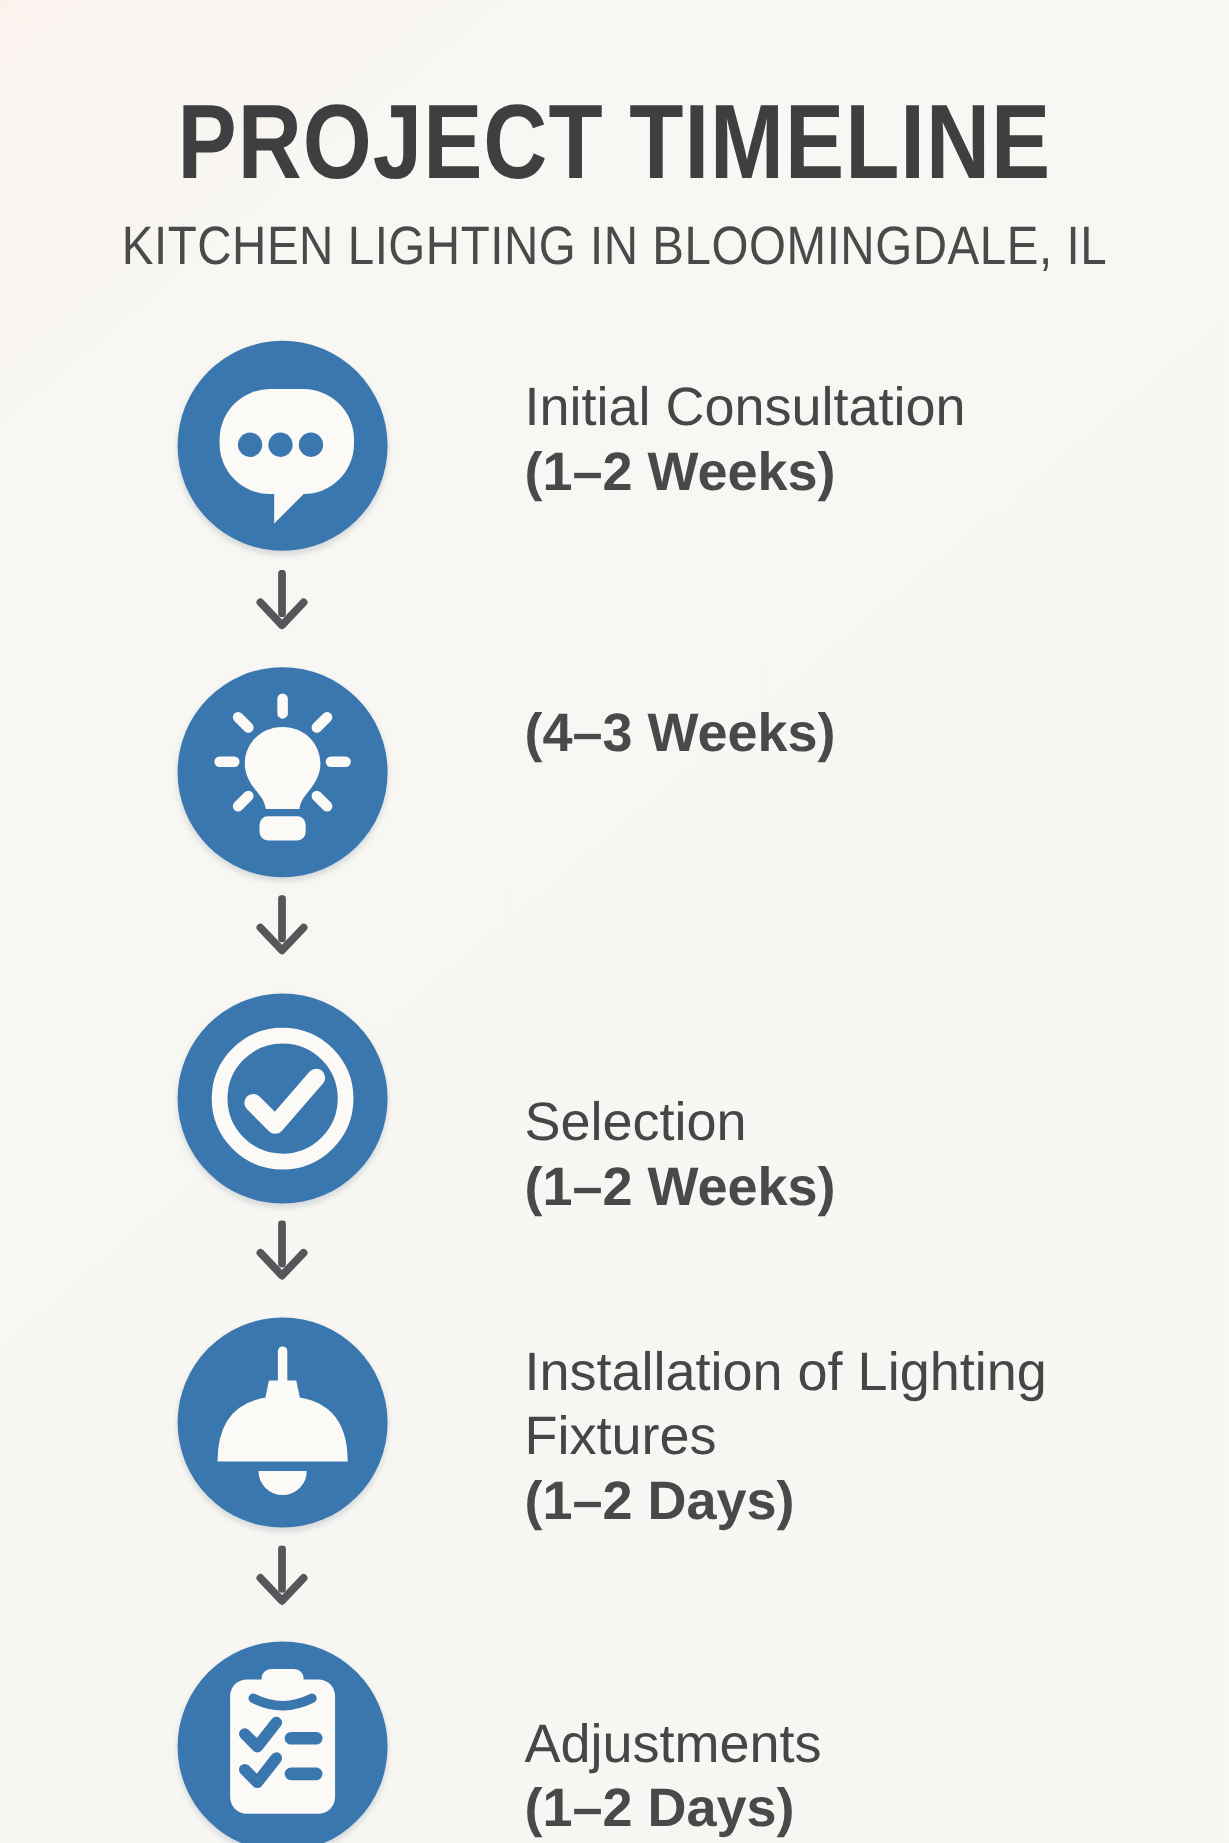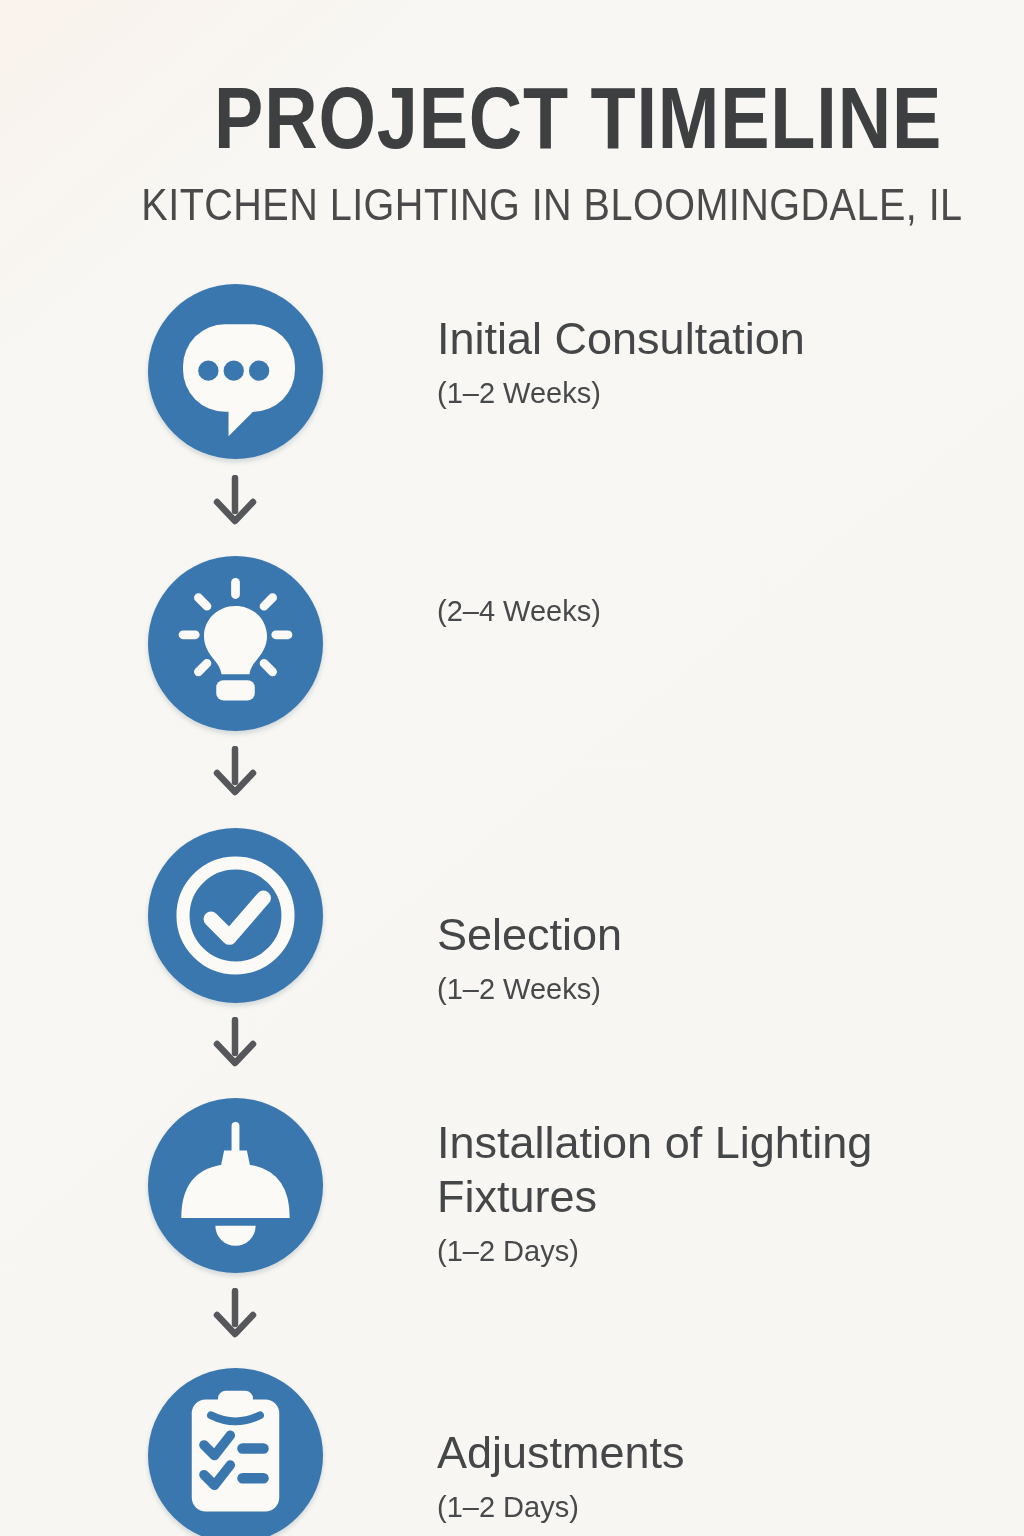--- a/index.html
+++ b/index.html
@@ -2,21 +2,21 @@
 <html style="--background: #f7f6f2; --accent_blue: #3b77af; --icon_white: #fbfaf6; --title_text: #3e3f41; --subtitle_text: #4a4a4a; --step_text: #454648; --duration_text: #48494b; --arrow: #56575a;"><head>
 <meta charset="utf-8">
 <style>
   html, body { margin: 0; padding: 0; }
   body {
     width: 1024px; height: 1536px;
     overflow: hidden; position: relative;
     background: linear-gradient(140deg, #faf2ed 0%, #f8f7f3 16%, #f7f6f2 100%);
     font-family: "Liberation Sans", sans-serif;
   }
-  .header { position: absolute; top: 0; left: 0; width: 100%; text-align: right; }
+  .header { position: absolute; top: 0; left: 0; width: 100%; text-align: center; }
   .title {
     margin: 74px 0 0 0; font-size: 88px; line-height: 1; font-weight: 700;
     color: var(--title_text, #3e3f41); transform: scaleX(0.84);
     letter-spacing: 1px; white-space: nowrap;
   }
   .subtitle {
     margin-top: 20px; font-size: 45px; line-height: 1; font-weight: 400;
     color: var(--subtitle_text, #4a4a4a); transform: scaleX(0.88);
     letter-spacing: 0.5px; white-space: nowrap;
   }
@@ -30,21 +30,21 @@
   .g-fill { fill: var(--icon_white, #fbfaf6); }
   .a-fill { fill: var(--accent_blue, #3b77af); }
   .g-stroke { stroke: var(--icon_white, #fbfaf6); fill: none; stroke-linecap: round; stroke-linejoin: round; }
   .a-stroke { stroke: var(--accent_blue, #3b77af); fill: none; stroke-linecap: round; stroke-linejoin: round; }
   .step-text { position: absolute; left: 437px; }
   .step-name {
     font-size: 45px; line-height: 54px; font-weight: 400;
     color: var(--step_text, #454648); white-space: nowrap;
   }
   .step-duration {
-    font-size: 29px; line-height: 54px; font-weight: 400;
+    font-size: 45px; line-height: 54px; font-weight: 700;
     color: var(--duration_text, #48494b); white-space: nowrap;
   }
   .arrow { position: absolute; left: 203px; width: 64px; height: 60px; }
   .arrow path {
     stroke: var(--arrow, #56575a); stroke-width: 6.5; fill: none;
     stroke-linecap: round; stroke-linejoin: round;
   }
 </style>
 </head>
 <body style="--background: #f7f6f2; --accent_blue: #3b77af; --icon_white: #fbfaf6; --title_text: #3e3f41; --subtitle_text: #4a4a4a; --step_text: #454648; --duration_text: #48494b; --arrow: #56575a;">
@@ -85,21 +85,21 @@
         <path d="M33.7 28.7 L28.8 23.8"></path>
         <path d="M66.3 28.7 L71.2 23.8"></path>
         <path d="M27 45 L20 45"></path>
         <path d="M73 45 L80 45"></path>
         <path d="M33.7 61.3 L28.8 66.2"></path>
         <path d="M66.3 61.3 L71.2 66.2"></path>
       </g>
     </svg>
   </div>
   <div class="step-text" style="top:28px">
-    <div class="step-duration">(2–4 Weeks)</div>
+    <div class="step-duration">(4–3 Weeks)</div>
   </div>
 </section>
 
 <svg class="arrow" style="top:746px" viewBox="0 0 64 60">
   <path d="M32 3 V36"></path>
     <path d="M14 27 L32 46 L50 27"></path>
 </svg>
 
 <section class="step" style="top:828px">
   <div class="icon-circle">

